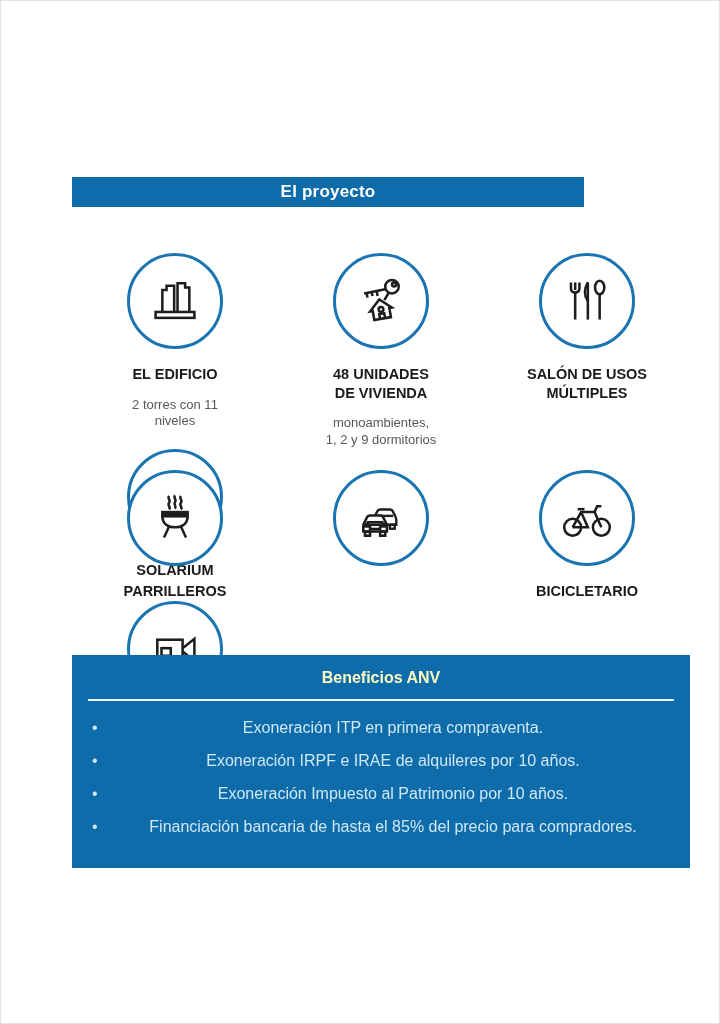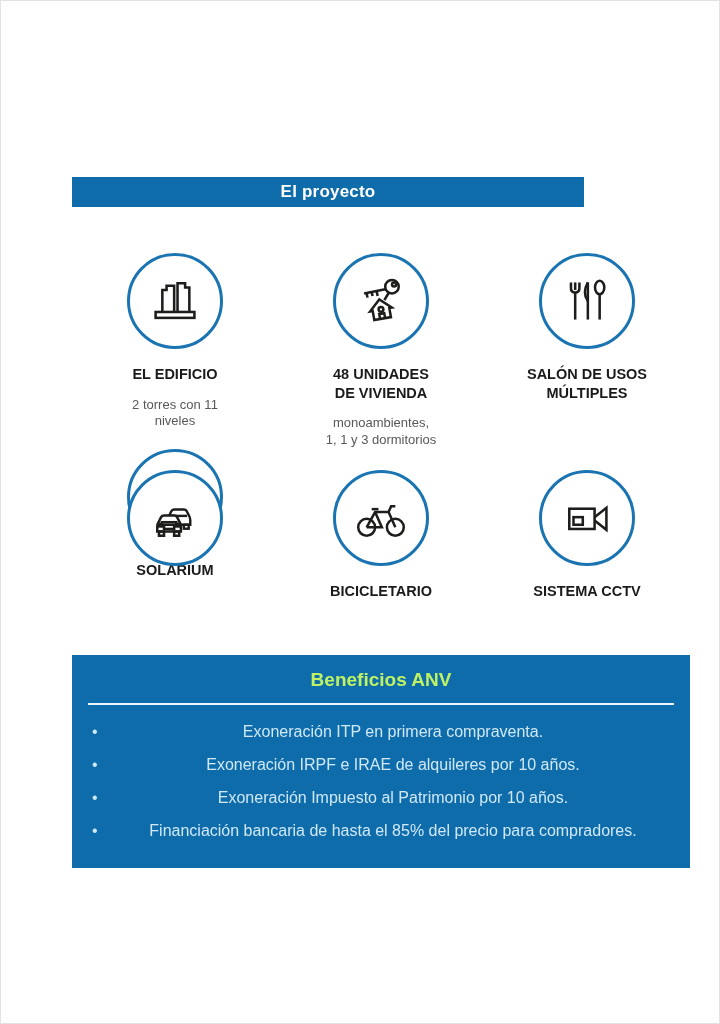--- a/index.html
+++ b/index.html
@@ -44,21 +44,21 @@
   }
   .feature-subtitle{
     margin-top:13px;font-size:13px;line-height:1.3;color:#58585a;white-space:pre-line;
   }
   
   .benefits{
     position:absolute;left:72px;top:655px;width:618px;height:213px;
     background:#0f6cab;box-sizing:border-box;padding:12px 14px 0 14px;
   }
   .benefits-title{
-    text-align:center;color:#bef264;font-weight:bold;font-size:19px;
+    text-align:center;color:#fef9c3;font-weight:bold;font-size:16px;
     margin:2px 0 12px 0;
   }
   .benefits-rule{
     height:2px;background:#eaf4fb;border:none;margin:0 2px 6px 2px;
   }
   .benefits-list{
     list-style:none;margin:10px 0 0 0;padding:0 0 0 6px;
   }
   .benefits-list li{
     position:relative;color:#cfe8f6;font-size:16px;line-height:33px;
@@ -110,21 +110,21 @@
               <path d="M32 30 L19 42 h3 v11 h20 V42 h3 Z"></path>
               <path d="M29 53 v-6 h6 v6"></path>
               <circle cx="32" cy="42" r="2.8"></circle>
             </g>
           </g>
         </svg>
       </div>
       <div class="feature-title">48 UNIDADES
 DE VIVIENDA</div>
       <div class="feature-subtitle">monoambientes,
-1, 1 y 3 dormitorios</div>
+1, 2 y 9 dormitorios</div>
     </div>
 
     <div class="feature">
       <div class="icon-circle">
         <svg width="54" height="54" viewBox="0 0 64 64">
           <g class="ic" stroke-width="2.6">
             <path d="M13 10 v7 c0 3 2 5 5 5 s5 -2 5 -5 v-7"></path>
             <path d="M18 10 v9"></path>
             <path d="M18 22 V54"></path>
             <path d="M33 54 V10"></path>
@@ -147,20 +147,36 @@
           </g>
         </svg>
       </div>
       <div class="feature-title">SOLARIUM</div>
     </div>
 
   </div>
 
   <div class="feature-row row-2">
 
+    <div class="feature">
+      <div class="icon-circle">
+        <svg width="54" height="54" viewBox="0 0 64 64">
+          <g class="ic" stroke-width="2.6">
+            <path d="M25 6 c-2.5 3 2.5 5 0 8 c-2.5 3 2.5 5 0 8"></path>
+            <path d="M32 5 c-2.5 3 2.5 5 0 8 c-2.5 3 2.5 5 0 8"></path>
+            <path d="M39 6 c-2.5 3 2.5 5 0 8 c-2.5 3 2.5 5 0 8"></path>
+            <rect x="17" y="25" width="30" height="5" fill="#1d1d1b"></rect>
+            <path d="M17 30 c0 9 7 13 15 13 s15 -4 15 -13"></path>
+            <path d="M25 42 L19 55"></path>
+            <path d="M39 42 L45 55"></path>
+          </g>
+        </svg>
+      </div>
+      <div class="feature-title">PARRILLEROS</div>
+    </div>
 
     <div class="feature">
       <div class="icon-circle">
         <svg width="54" height="54" viewBox="0 0 64 64">
           <g class="ic" stroke-width="2.4">
             <g transform="translate(14,1) scale(0.95)">
               <path d="M10 41 v-6 c0 -2 .5 -3.5 1.5 -5 l3 -6 c.8 -1.5 1.8 -2 3.5 -2 h12 c1.7 0 2.7 .5 3.5 2 l3 6 c1 1.5 1.5 3 1.5 5 v6 z"></path>
               <path d="M14 30 h20"></path>
               <rect x="12" y="41" width="6" height="5"></rect>
               <rect x="30" y="41" width="6" height="5"></rect>

